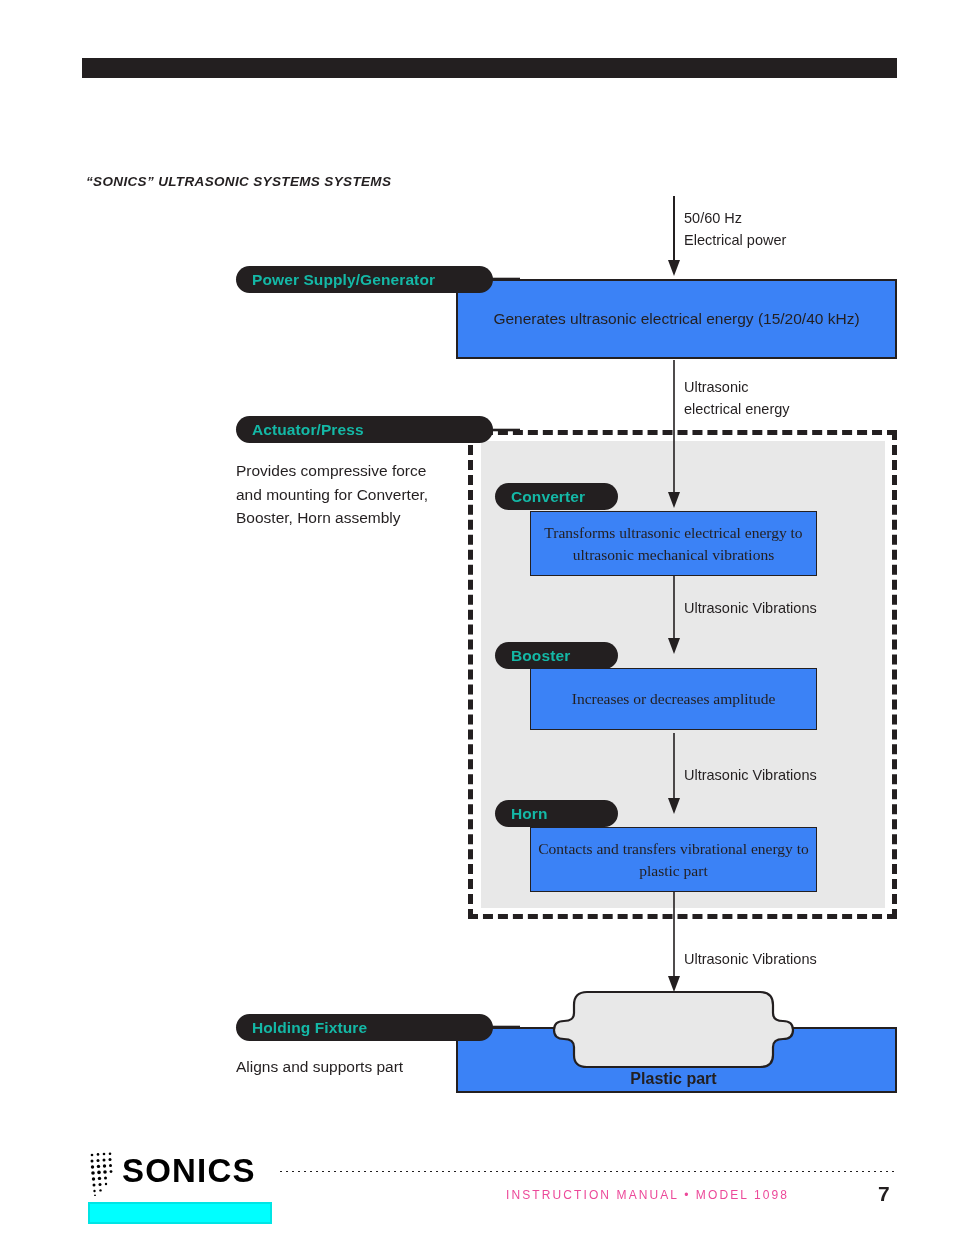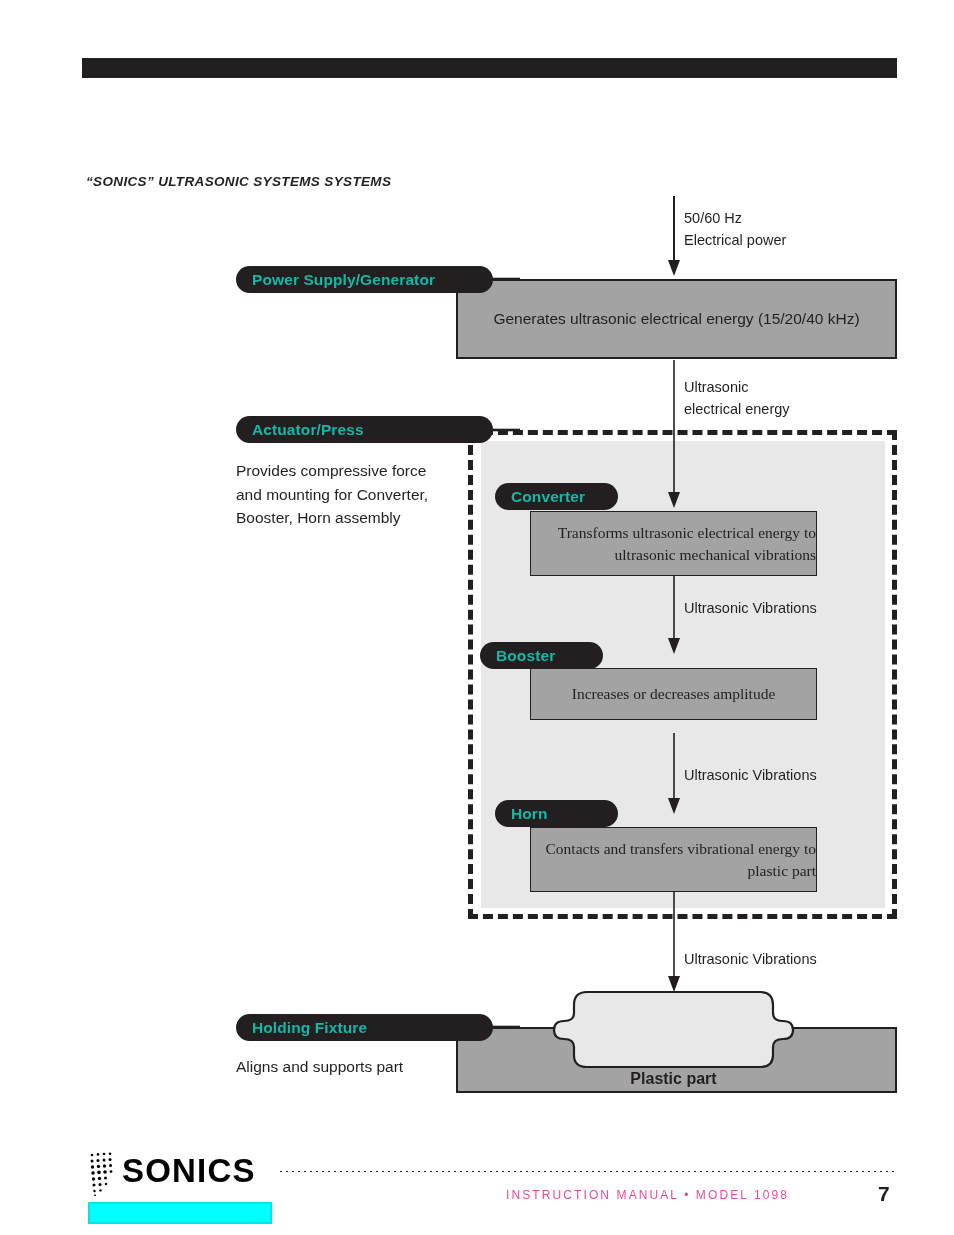--- a/index.html
+++ b/index.html
@@ -51,27 +51,27 @@
     align-items: center;
     box-sizing: border-box;
     padding-left: 16px;
     letter-spacing: 0.1px;
     z-index: 6;
   }
 
   
   .proc-box {
     position: absolute;
-    background: #a3a3a3;
+    background: #3b82f6;
     border: 2.6px solid #231f20;
     box-sizing: border-box;
     display: flex;
     align-items: center;
     justify-content: center;
-    text-align: right;
+    text-align: center;
     font-size: 15.5px;
     line-height: 1.42;
     color: #231f20;
     z-index: 4;
   }
   .proc-box.thin { border-width: 1.6px; font-family: Liberation Serif, serif; }
 
   
   .annot {
     position: absolute;
@@ -254,24 +254,24 @@
 
 <div class="pill" style="left:495px; top:483px; width:123px; height:27px;">
   <span>Converter</span>
 </div>
 <div class="proc-box thin" style="left:530px; top:511px; width:287px; height:65px;">
   <span>Transforms ultrasonic electrical energy
 to ultrasonic mechanical vibrations</span>
 </div>
 <div class="annot" style="left:684px; top:598px;">Ultrasonic Vibrations</div>
 
-<div class="pill" style="left:480px; top:642px; width:123px; height:27px;">
+<div class="pill" style="left:495px; top:642px; width:123px; height:27px;">
   <span>Booster</span>
 </div>
-<div class="proc-box thin" style="left:530px; top:668px; width:287px; height:52px;">
+<div class="proc-box thin" style="left:530px; top:668px; width:287px; height:62px;">
   <span>Increases or decreases amplitude</span>
 </div>
 <div class="annot" style="left:684px; top:765px;">Ultrasonic Vibrations</div>
 
 <div class="pill" style="left:495px; top:800px; width:123px; height:27px;">
   <span>Horn</span>
 </div>
 <div class="proc-box thin" style="left:530px; top:827px; width:287px; height:65px;">
   <span>Contacts and transfers vibrational
 energy to plastic part</span>

